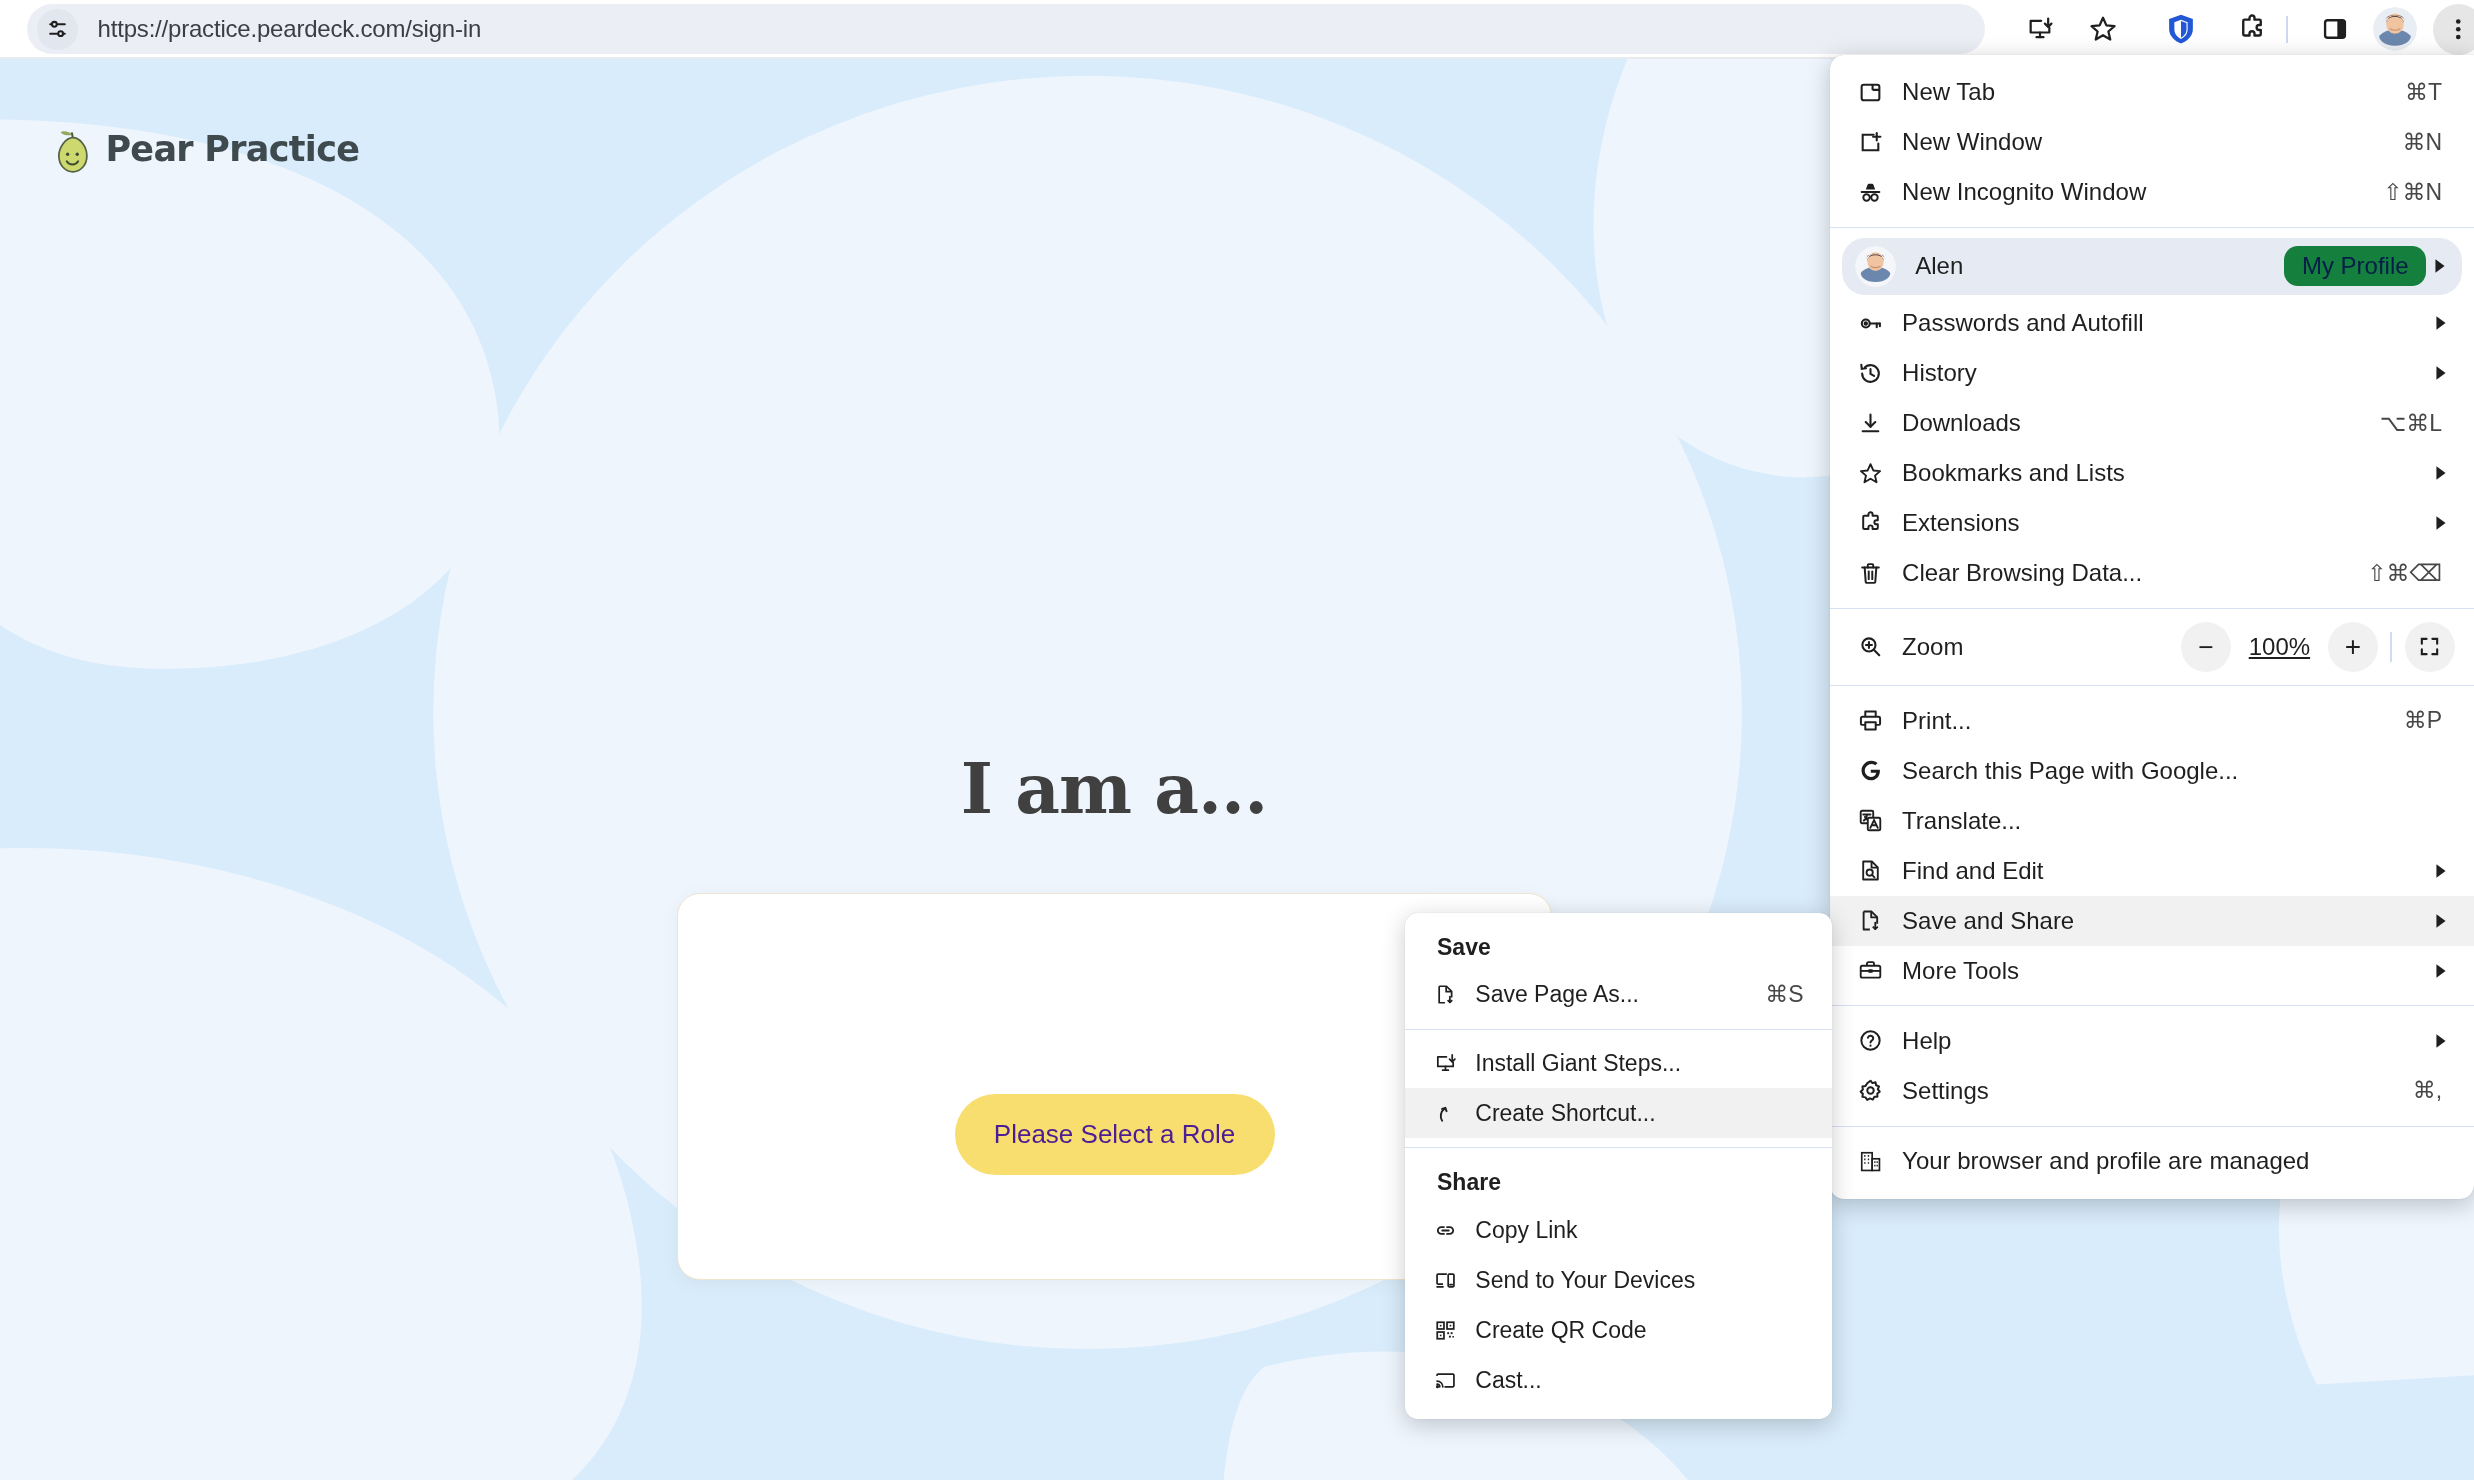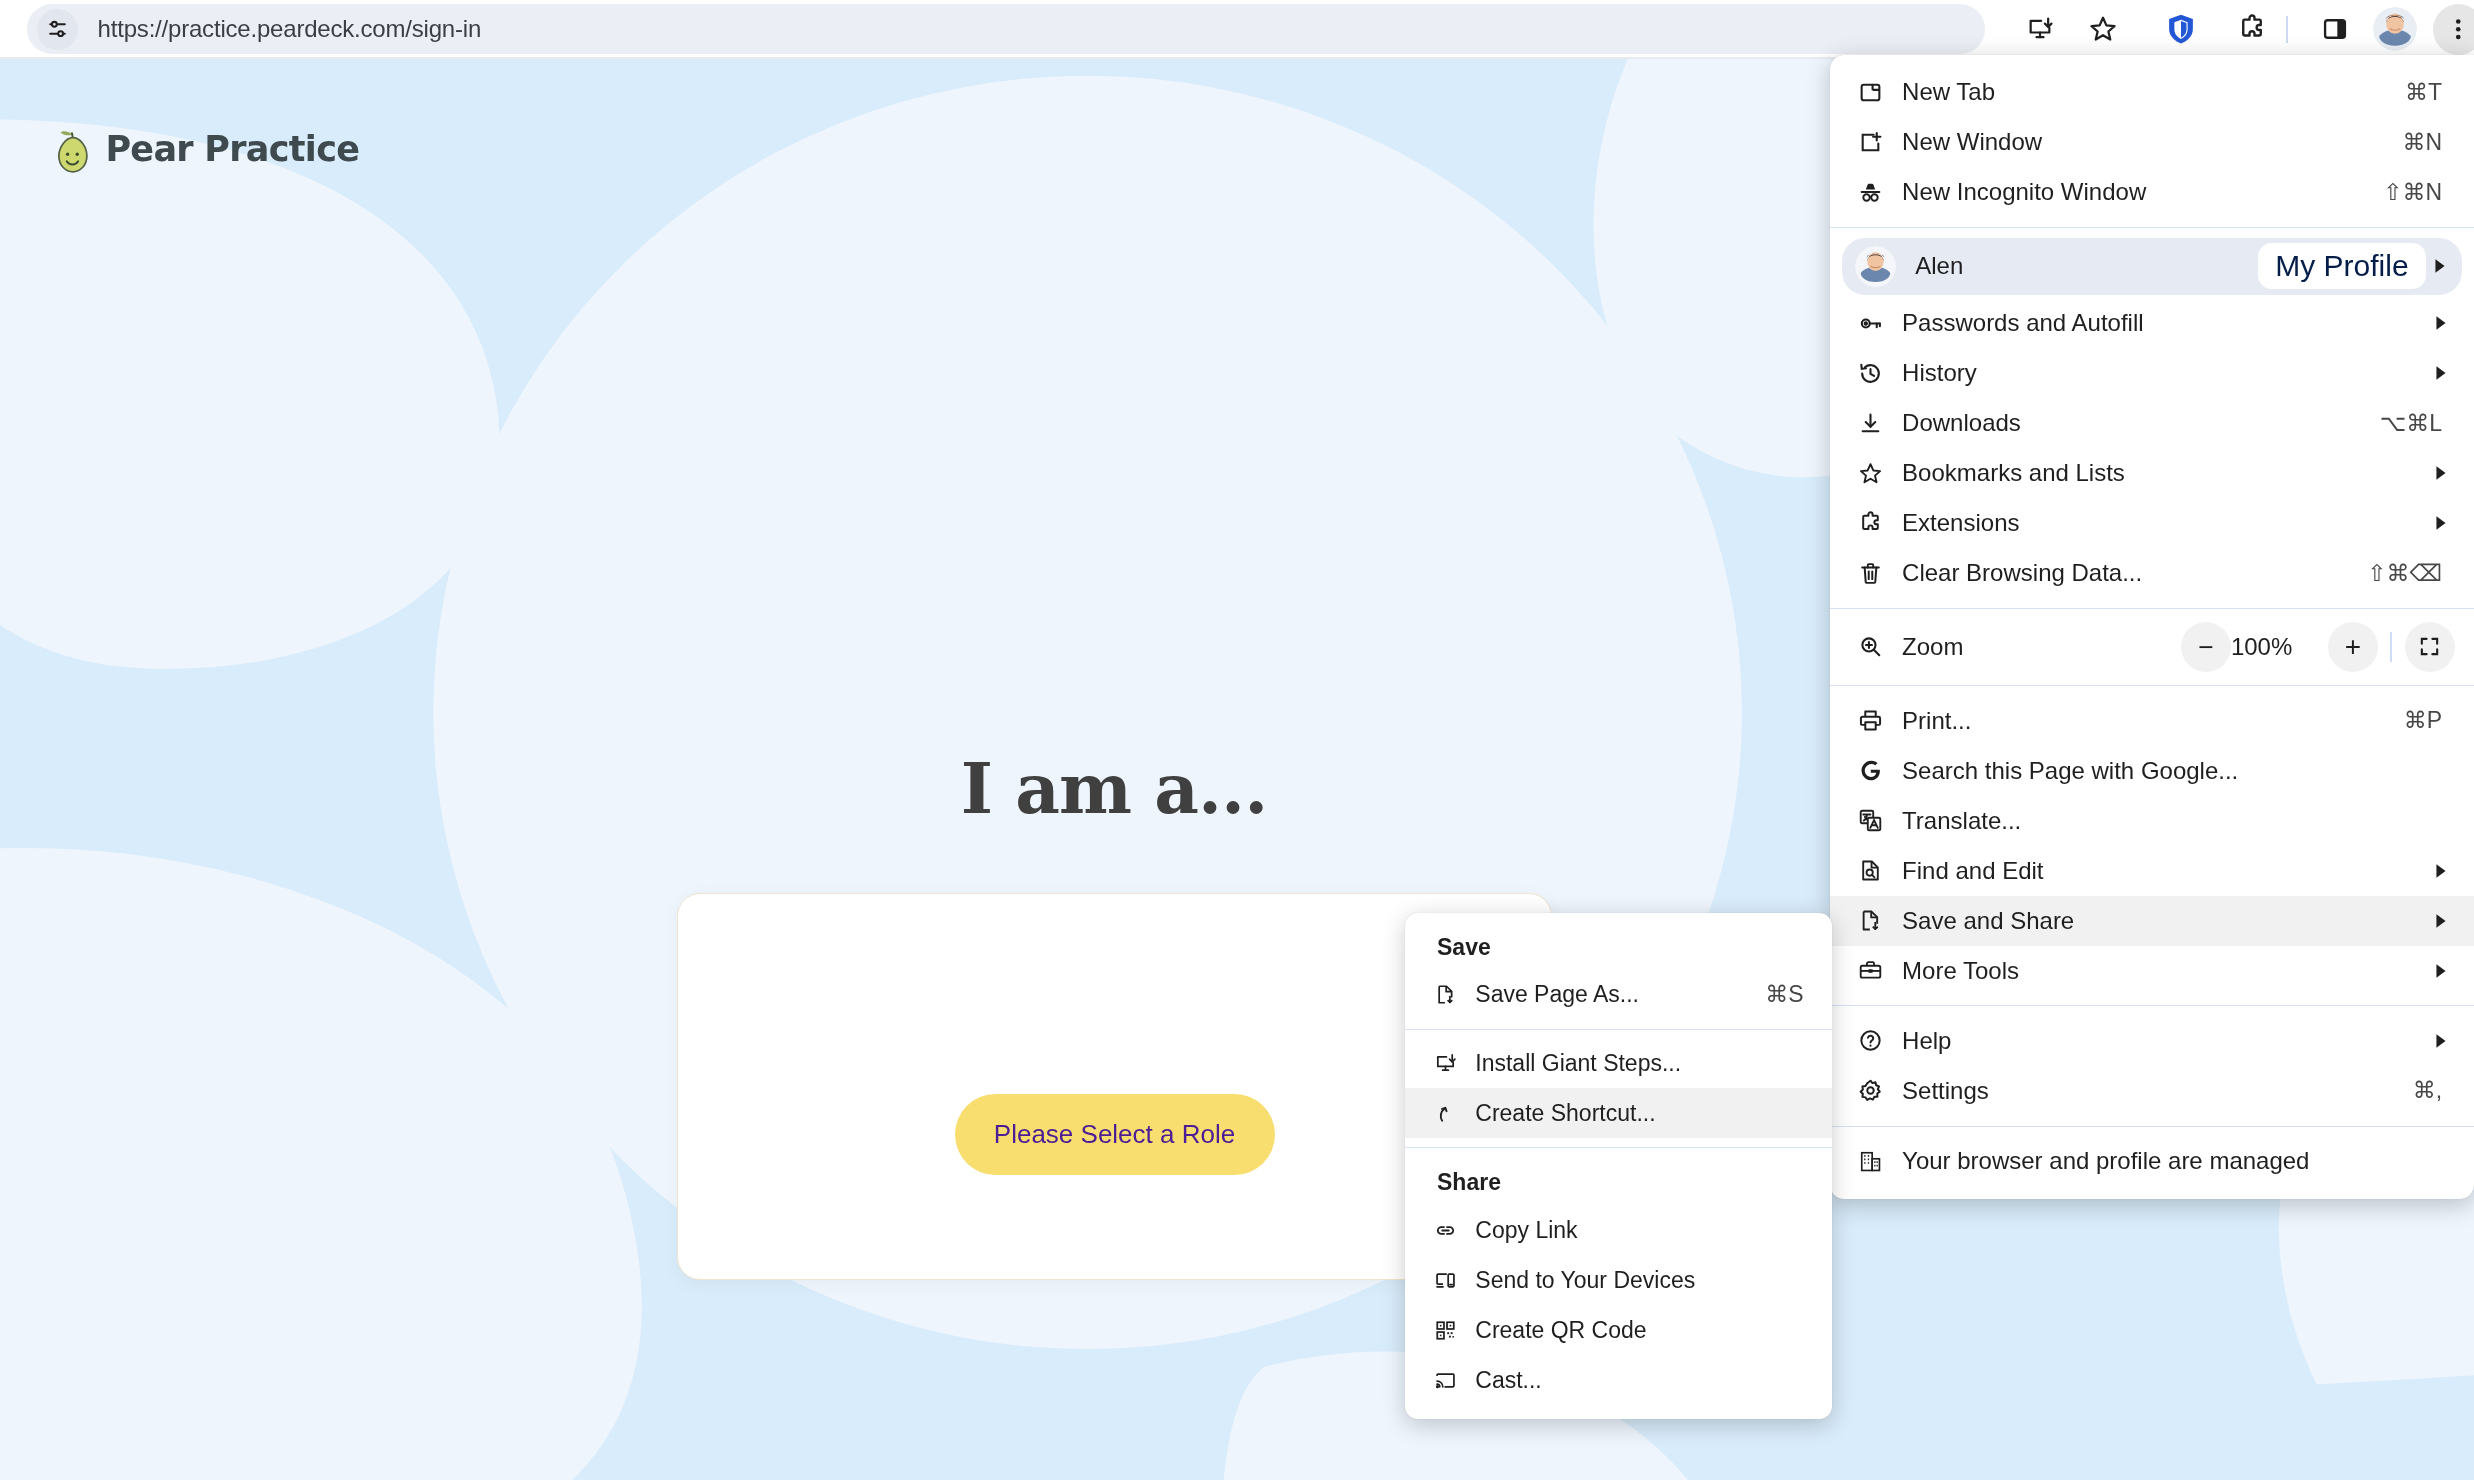--- a/index.html
+++ b/index.html
@@ -171,38 +171,38 @@
     margin: 3.5px 12.4px; height: 57px;
     background: #e6eaf3; border-radius: 23px;
     padding: 0 8.8px 0 12.4px;
   }
   #menu-profile-avatar {
     width: 41px; height: 41px; border-radius: 50%; overflow: hidden;
     flex: 0 0 auto;
   }
   #menu-profile-name { padding-left: 19.5px; flex: 1 1 auto; font-size: 24px; }
   #my-profile-chip {
-    background: #ffffff; color: #041e49;
+    background: #15803d; color: #041e49;
     border-radius: 14px; padding: 6.2px 17.7px;
-    font-size: 30px; white-space: nowrap;
+    font-size: 24px; white-space: nowrap;
   }
 
   
   #menu-zoom-row {
     display: flex; align-items: center;
     height: 57px; padding: 0 19.5px;
   }
   #zoom-label { padding-left: 10.6px; flex: 1 1 auto; }
   .zoom-circle-btn {
     width: 50px; height: 50px; border-radius: 50%;
     background: #f1f1f1;
     display: flex; align-items: center; justify-content: center;
     flex: 0 0 auto;
   }
-  #zoom-value { width: 97px; font-size: 24px; }
+  #zoom-value { width: 97px; text-align: center; font-size: 24px; text-decoration: underline; }
   #zoom-divider { width: 1.8px; height: 30px; background: #cfdcf5; margin: 0 12.4px; }
 
   
   #save-share-submenu {
     position: absolute;
     left: 1405px; top: 913px;
     width: 427px;
     background: #ffffff;
     border-radius: 12.4px;
     box-shadow: 0 5.3px 23px rgba(0,0,0,0.20), 0 0 0.9px rgba(0,0,0,0.22);

